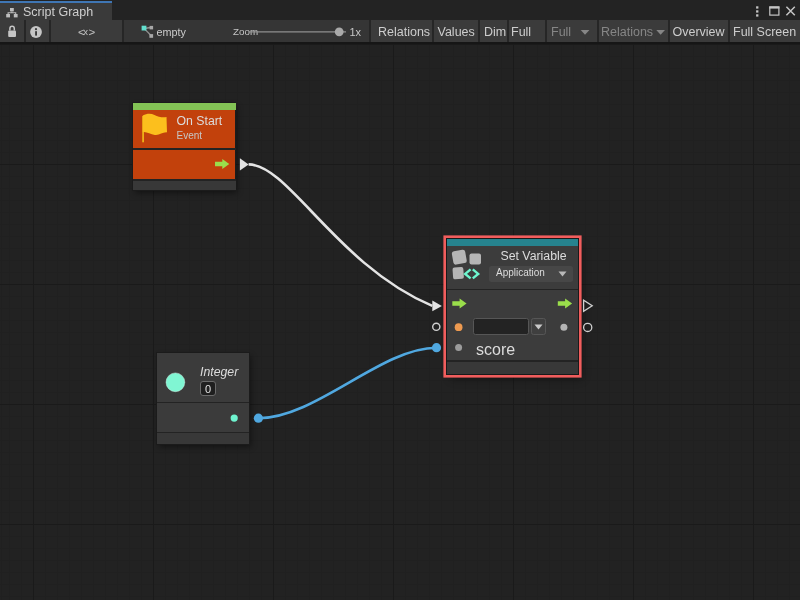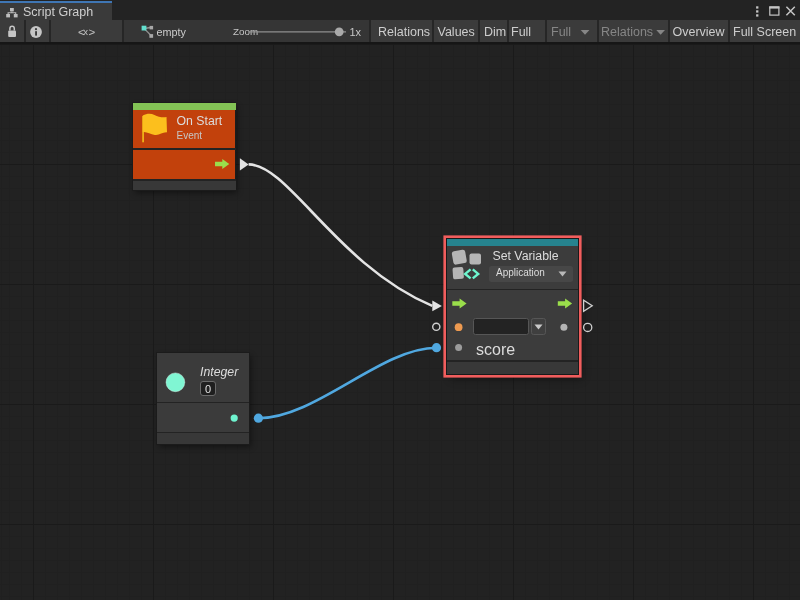--- a/index.html
+++ b/index.html
@@ -85,21 +85,21 @@
   <div class="abs" style="left:43.8px; top:27.8px; width:15.5px; height:15.5px; background:#1f1f1f;
        border:1px solid #6b6b6b; border-radius:3px; color:#e0e0e0; font-size:11px; text-align:center; line-height:14px;">0</div>
 </div>
 
 <div class="node" style="left:446.5px; top:239.3px; width:131.5px; height:135.2px; background:#3c3c3c;
      box-shadow:0 0 0 1px #1a1a1a, 0 0 0 3.6px #f15d5d, 4px 5px 8px rgba(0,0,0,.4);">
   <div class="abs" style="left:0; top:0; width:131.5px; height:6.3px; background:#26838e;"></div>
   <div class="abs" style="left:0; top:49.7px; width:131.5px; height:1.5px; background:#232323;"></div>
   <div class="abs" style="left:0; top:121.2px; width:131.5px; height:1.5px; background:#232323;"></div>
   <div class="abs" style="left:0; top:122.7px; width:131.5px; height:12.5px; background:#383838;"></div>
-  <div class="ntxt" style="left:46px; top:10px; font-size:12.3px;">Set Variable</div>
+  <div class="ntxt" style="left:54px; top:10px; font-size:12.3px;">Set Variable</div>
   <div class="abs" style="left:42.7px; top:27.2px; width:83.5px; height:15.5px; background:#474747; border-radius:2.5px;"></div>
   <div class="ntxt" style="left:49.5px; top:28px; font-size:10px;">Application</div>
   <div class="abs" style="left:26.6px; top:79px; width:56.3px; height:17px; background:#232323;
        border:1px solid #565656; border-radius:2.5px;"></div>
   <div class="ntxt" style="left:29.5px; top:81.5px; font-size:16px;margin-top:20px;">score</div>
   <div class="abs" style="left:84.2px; top:79px; width:15.5px; height:17px; background:#3f3f3f;
        border:1px solid #565656; border-radius:2.5px;"></div>
 </div>
 
 <svg id="svgtop" width="800" height="600" viewBox="0 0 800 600">

